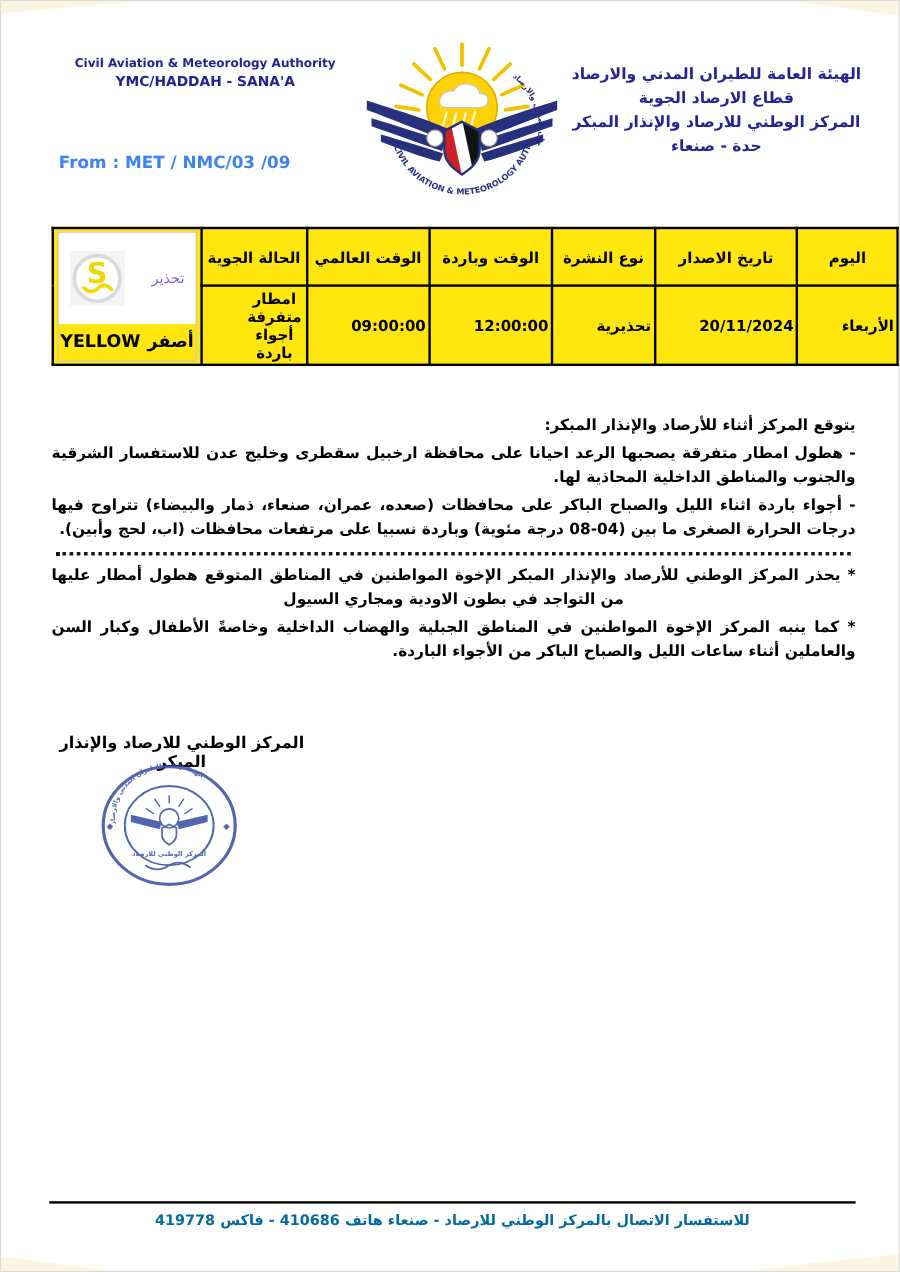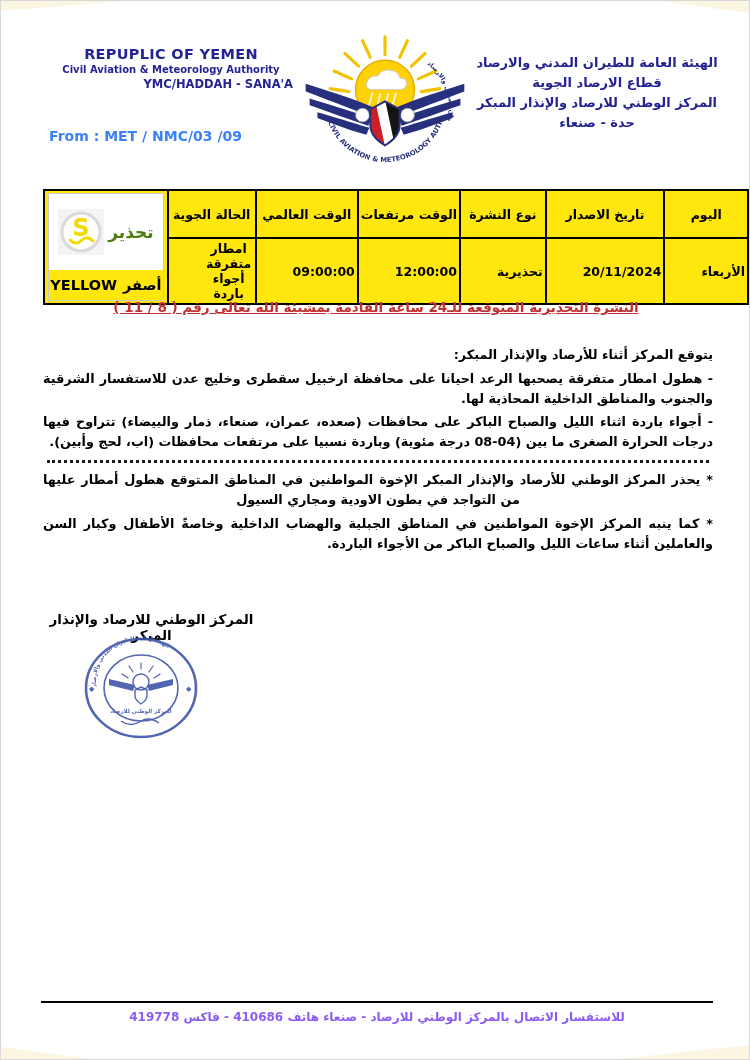--- a/index.html
+++ b/index.html
@@ -12,69 +12,68 @@
   .corner{position:absolute;width:0;height:0;opacity:.55;}
   .corner.tl{top:0;left:0;border-top:10px solid #f7efc9;border-right:120px solid transparent;}
   .corner.tr{top:0;right:0;border-top:12px solid #f7efc9;border-left:90px solid transparent;}
   .corner.bl{bottom:0;left:0;border-bottom:12px solid #f7efc9;border-right:90px solid transparent;}
   .corner.br{bottom:0;right:0;border-bottom:14px solid #f7efc9;border-left:130px solid transparent;}
   
   .hdr-left{position:absolute;left:48px;top:45px;width:244px;text-align:center;color:#232394;font-weight:bold;}
   .hdr-left .l1{font-size:14.5px;letter-spacing:.3px;}
   .hdr-left .l2{font-size:10px;margin-top:2px;}
   .hdr-left .l3{font-size:11.5px;margin-top:2px;}
-  .hdr-left .l4{font-size:11.5px;margin-top:2px;text-align:right;}
+  .hdr-left .l4{font-size:11.5px;margin-top:2px;}
   .from-line{position:absolute;left:48px;top:127px;color:#3b82f6;font-weight:bold;font-size:14px;}
   .hdr-right{position:absolute;left:462px;top:52px;width:268px;text-align:center;color:#232394;font-weight:bold;direction:rtl;font-size:13px;line-height:1.55;}
   .logo-wrap{position:absolute;left:300px;top:24px;width:168px;height:142px;}
 
   
   .alert-table{position:absolute;left:42px;top:188px;border-collapse:collapse;table-layout:fixed;direction:rtl;background:#ffe60d;}
   .alert-table th,.alert-table td{border:2.5px solid #000;text-align:center;vertical-align:middle;font-weight:bold;color:#000;padding:2px;}
   .alert-table th{font-size:12.5px;height:42px;}
   .alert-table td{font-size:12.5px;height:50px;padding-left:36px;}
   .alert-table .warn-cell{padding:3px;}
   .warn-box{direction:ltr;border:1px solid #c9c9c9;height:100%;display:flex;flex-direction:column;}
   .warn-top{background:#fff;flex:1;display:flex;align-items:center;justify-content:space-between;padding:2px 9px;}
-  .warn-word{font-size:17px;font-weight:bold;color:#4d7c0f;direction:rtl;}
+  .warn-word{font-size:12px;font-weight:normal;color:#8b5cf6;direction:rtl;}
   .warn-band{height:30px;display:flex;align-items:center;justify-content:center;direction:rtl;font-size:14.5px;font-weight:bold;gap:6px;}
   .date-cell{direction:ltr;}
 
   
   .bulletin-title{position:absolute;left:0;top:298px;width:750px;text-align:center;direction:rtl;color:#c23232;font-weight:bold;font-size:13.5px;text-decoration:underline;}
 
   
   .body-block{position:absolute;left:42px;top:344px;width:670px;direction:rtl;color:#000;font-weight:bold;font-size:12.8px;line-height:1.55;}
   .body-block p{margin:0 0 4px 0;text-align:justify;}
   .body-block p.intro{text-align:right;}
   .dotted-sep{border:none;border-top:3px dotted #1a1a1a;margin:8px 4px 7px 4px;}
   .center-last{text-align:justify;text-align-last:center;}
 
   
   .signature{position:absolute;left:28px;top:610px;width:245px;text-align:center;direction:rtl;font-weight:bold;font-size:13.5px;color:#000;}
   .stamp{position:absolute;left:80px;top:634px;width:120px;height:106px;opacity:.9;}
 
   
   .footer-rule{position:absolute;left:40px;top:1000px;width:672px;border-top:2.5px solid #000;}
-  .footer-text{position:absolute;left:40px;top:1009px;width:672px;text-align:center;direction:rtl;font-weight:bold;font-size:12px;color:#8b5cf6;}
+  .footer-text{position:absolute;left:40px;top:1009px;width:672px;text-align:center;direction:rtl;font-weight:bold;font-size:12px;color:#0369a1;}
 
   svg text{font-family:"DejaVu Sans","Liberation Sans",sans-serif;}
 </style>
 </head>
 <body>
 
 <div class="page">
 
   <div class="corner tl"></div>
   <div class="corner tr"></div>
   <div class="corner bl"></div>
   <div class="corner br"></div>
 
   <div class="hdr-left">
-    <div class="l1">REPUPLIC OF YEMEN</div>
     <div class="l2">Civil Aviation &amp; Meteorology Authority</div>
     <div class="l4">YMC/HADDAH - SANA'A</div>
   </div>
   <div class="from-line">From : MET / NMC/03 /09</div>
 
   <div class="logo-wrap">
     <svg viewBox="0 0 170 145" width="168" height="142">
 
       <g stroke="#f2c200" stroke-width="3.2" stroke-linecap="round">
         <line x1="85" y1="30" x2="85" y2="12"></line>
@@ -154,21 +153,21 @@
       <col style="width:84px">
         <col style="width:84px">
         <col style="width:108px">
         <col style="width:144px">
     </colgroup>
     <tbody>
         <tr>
       <th>اليوم</th>
       <th>تاريخ الاصدار</th>
       <th>نوع النشرة</th>
-      <th>الوقت مرتفعات</th>
+      <th>الوقت وباردة</th>
       <th>الوقت العالمي</th>
       <th>الحالة الجوية</th>
       <td class="warn-cell" rowspan="2">
         <div class="warn-box">
           <div class="warn-top">
             <svg width="46" height="46" viewBox="0 0 46 46">
               <rect x="0" y="0" width="46" height="46" fill="#f4f4f4"></rect>
               <circle cx="23" cy="23" r="19" fill="#ffffff" stroke="#d9d9d9" stroke-width="3"></circle>
               <text x="23" y="27" text-anchor="middle" font-size="24" font-weight="bold" fill="#f4d800">S</text>
               <path d="M12,31 q6,6 12,0 q5,-5 11,1" fill="none" stroke="#f4d800" stroke-width="3" stroke-linecap="round"></path>
@@ -186,21 +185,20 @@
       <td>الأربعاء</td>
       <td class="date-cell">20/11/2024</td>
       <td>تحذيرية</td>
       <td class="date-cell">12:00:00</td>
       <td class="date-cell">09:00:00</td>
       <td>امطار متفرقة أجواء باردة</td>
     </tr>
   </tbody>
     </table>
 
-  <div class="bulletin-title">النشرة التحذيرية المتوقعة للـ24 ساعة القادمة بمشيئة الله تعالى رقم ( 8 / 11 )</div>
 
   <div class="body-block">
     <p class="intro">يتوقع المركز أثناء للأرصاد والإنذار المبكر:</p>
     <p>- هطول امطار متفرقة يصحبها الرعد احيانا على محافظة ارخبيل سقطرى وخليج عدن للاستفسار الشرقية والجنوب والمناطق الداخلية المحاذية لها.</p>
     <p>- أجواء باردة اثناء الليل والصباح الباكر على محافظات (صعده، عمران، صنعاء، ذمار والبيضاء) تتراوح فيها درجات الحرارة الصغرى ما بين (04-08 درجة مئوية) وباردة نسبيا على مرتفعات محافظات (اب، لحج وأبين).</p>
     <hr class="dotted-sep">
     <p class="center-last">* يحذر المركز الوطني للأرصاد والإنذار المبكر الإخوة المواطنين في المناطق المتوقع هطول أمطار عليها من التواجد في بطون الاودية ومجاري السيول</p>
     <p>* كما ينبه المركز الإخوة المواطنين في المناطق الجبلية والهضاب الداخلية وخاصةً الأطفال وكبار السن والعاملين أثناء ساعات الليل والصباح الباكر من الأجواء الباردة.</p>
   </div>
 

